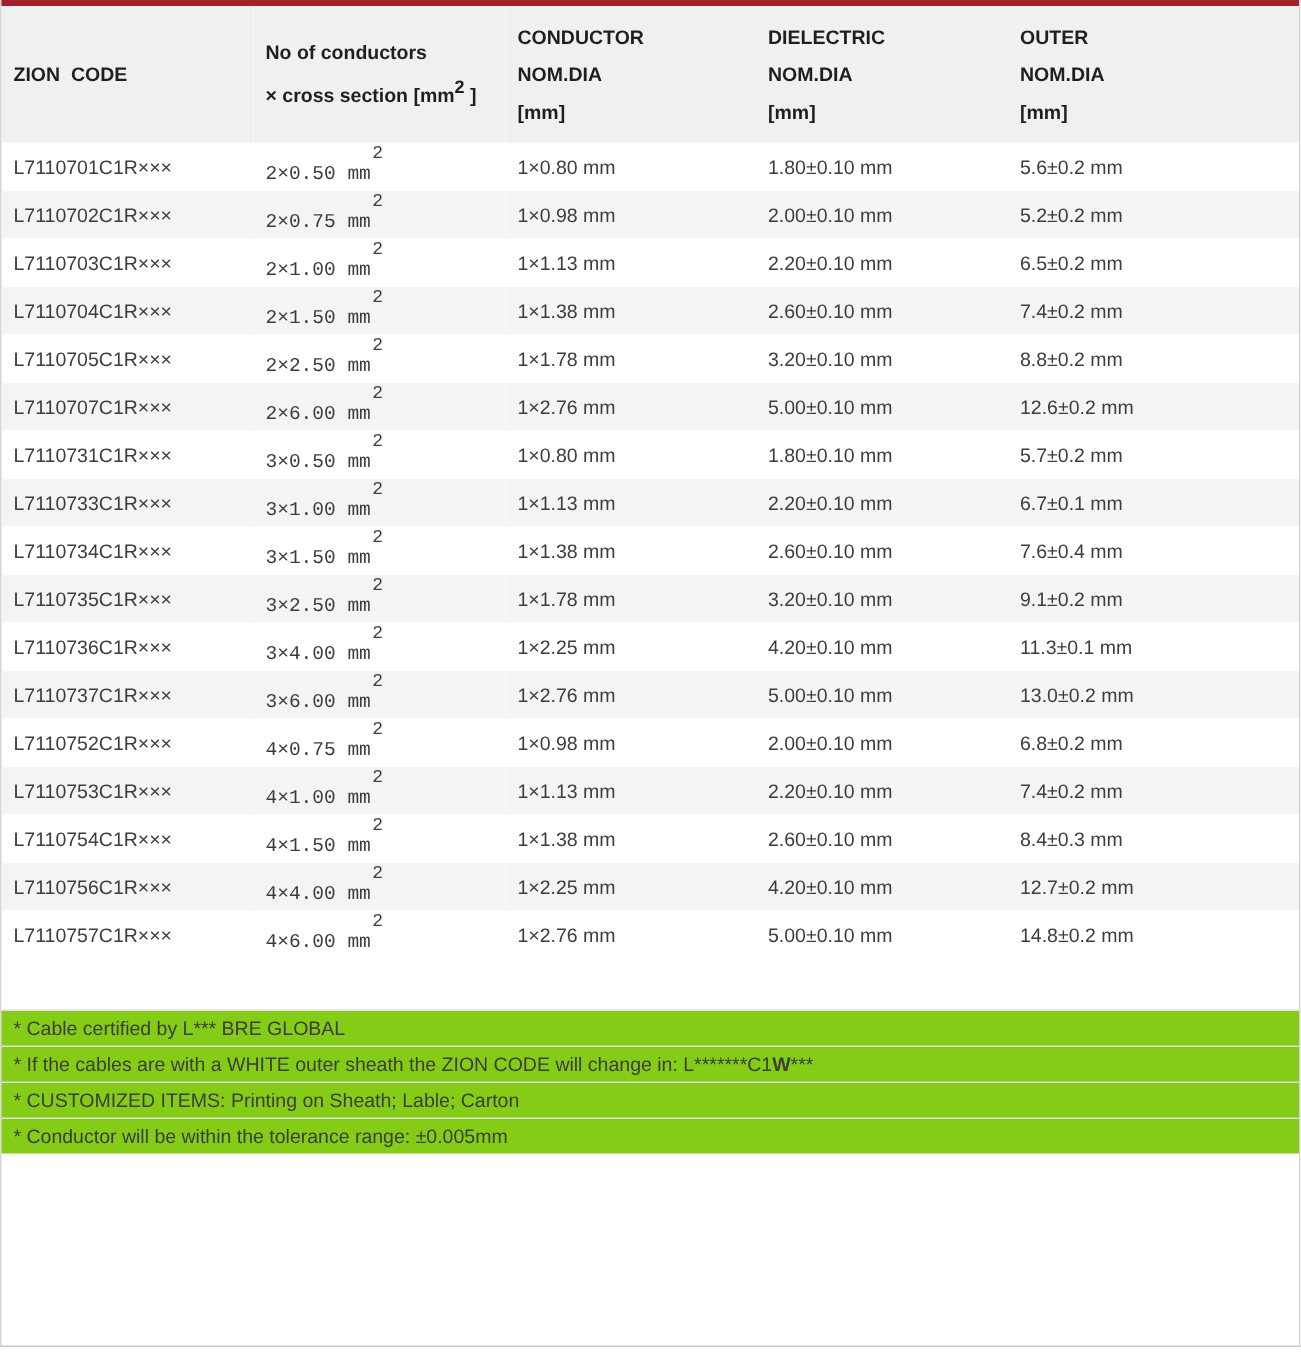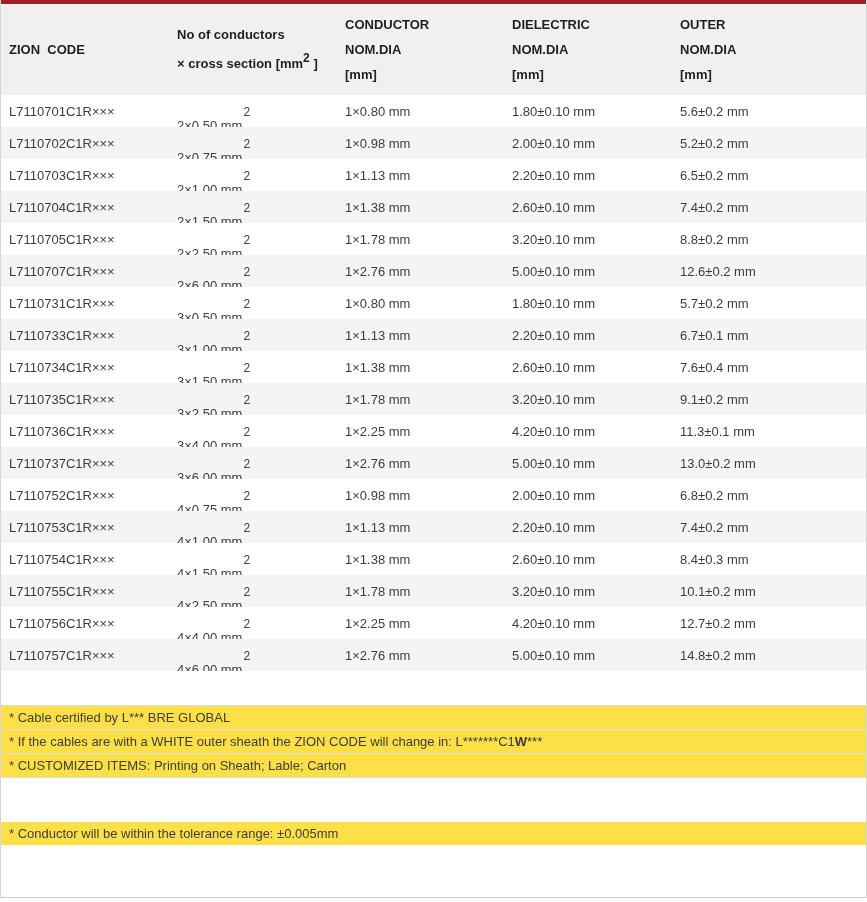--- a/index.html
+++ b/index.html
@@ -46,44 +46,45 @@
     font-size:12px;
     font-weight:bold;
     position:relative;
     top:-1px;
   }
   tbody tr{height:32px;}
   tbody tr:nth-child(even) td{background:#f4f4f4;}
   tbody td{color:#3d3d3d;}
   td.cell-cross .cross-wrap{
     position:relative;
-    top:12px;
+    top:2px;
     white-space:nowrap;
+    font-family:Liberation Mono, monospace;
   }
   td.cell-cross sup{
     font-size:12px;
     position:relative;
     top:-8px;
     left:1px;
   }
   .gap{height:34px;background:#ffffff;}
   .notes{
     border-top:1px solid #dcdcdc;
   }
   .note-row{
     height:23px;
     line-height:23px;
-    background:#fde047;
+    background:#84cc16;
     border-bottom:1px solid #dcdcdc;
     padding-left:8px;
     font-size:13px;
     color:#3d3d3d;
     white-space:pre;
   }
-  .note-row:last-child{border-bottom:none;margin-top:44px;}
+  .note-row:last-child{border-bottom:none;}
   .note-row .seg-bold{font-weight:bold;}
 </style>
 </head>
 <body>
 
 <div class="page">
   <div class="topbar" style="background: rgb(161, 33, 43);"></div>
 
   <table class="spec">
     <colgroup>
@@ -219,27 +220,20 @@
           <td>7.4±0.2 mm</td>
         </tr>
         <tr>
           <td>L7110754C1R×××</td>
           <td class="cell-cross"><span class="cross-wrap"><span>4×1.50 mm</span><sup>2</sup></span></td>
           <td>1×1.38 mm</td>
           <td>2.60±0.10 mm</td>
           <td>8.4±0.3 mm</td>
         </tr>
         <tr>
-          <td>L7110755C1R×××</td>
-          <td class="cell-cross"><span class="cross-wrap"><span>4×2.50 mm</span><sup>2</sup></span></td>
-          <td>1×1.78 mm</td>
-          <td>3.20±0.10 mm</td>
-          <td>10.1±0.2 mm</td>
-        </tr>
-        <tr>
           <td>L7110756C1R×××</td>
           <td class="cell-cross"><span class="cross-wrap"><span>4×4.00 mm</span><sup>2</sup></span></td>
           <td>1×2.25 mm</td>
           <td>4.20±0.10 mm</td>
           <td>12.7±0.2 mm</td>
         </tr>
         <tr>
           <td>L7110757C1R×××</td>
           <td class="cell-cross"><span class="cross-wrap"><span>4×6.00 mm</span><sup>2</sup></span></td>
           <td>1×2.76 mm</td>

